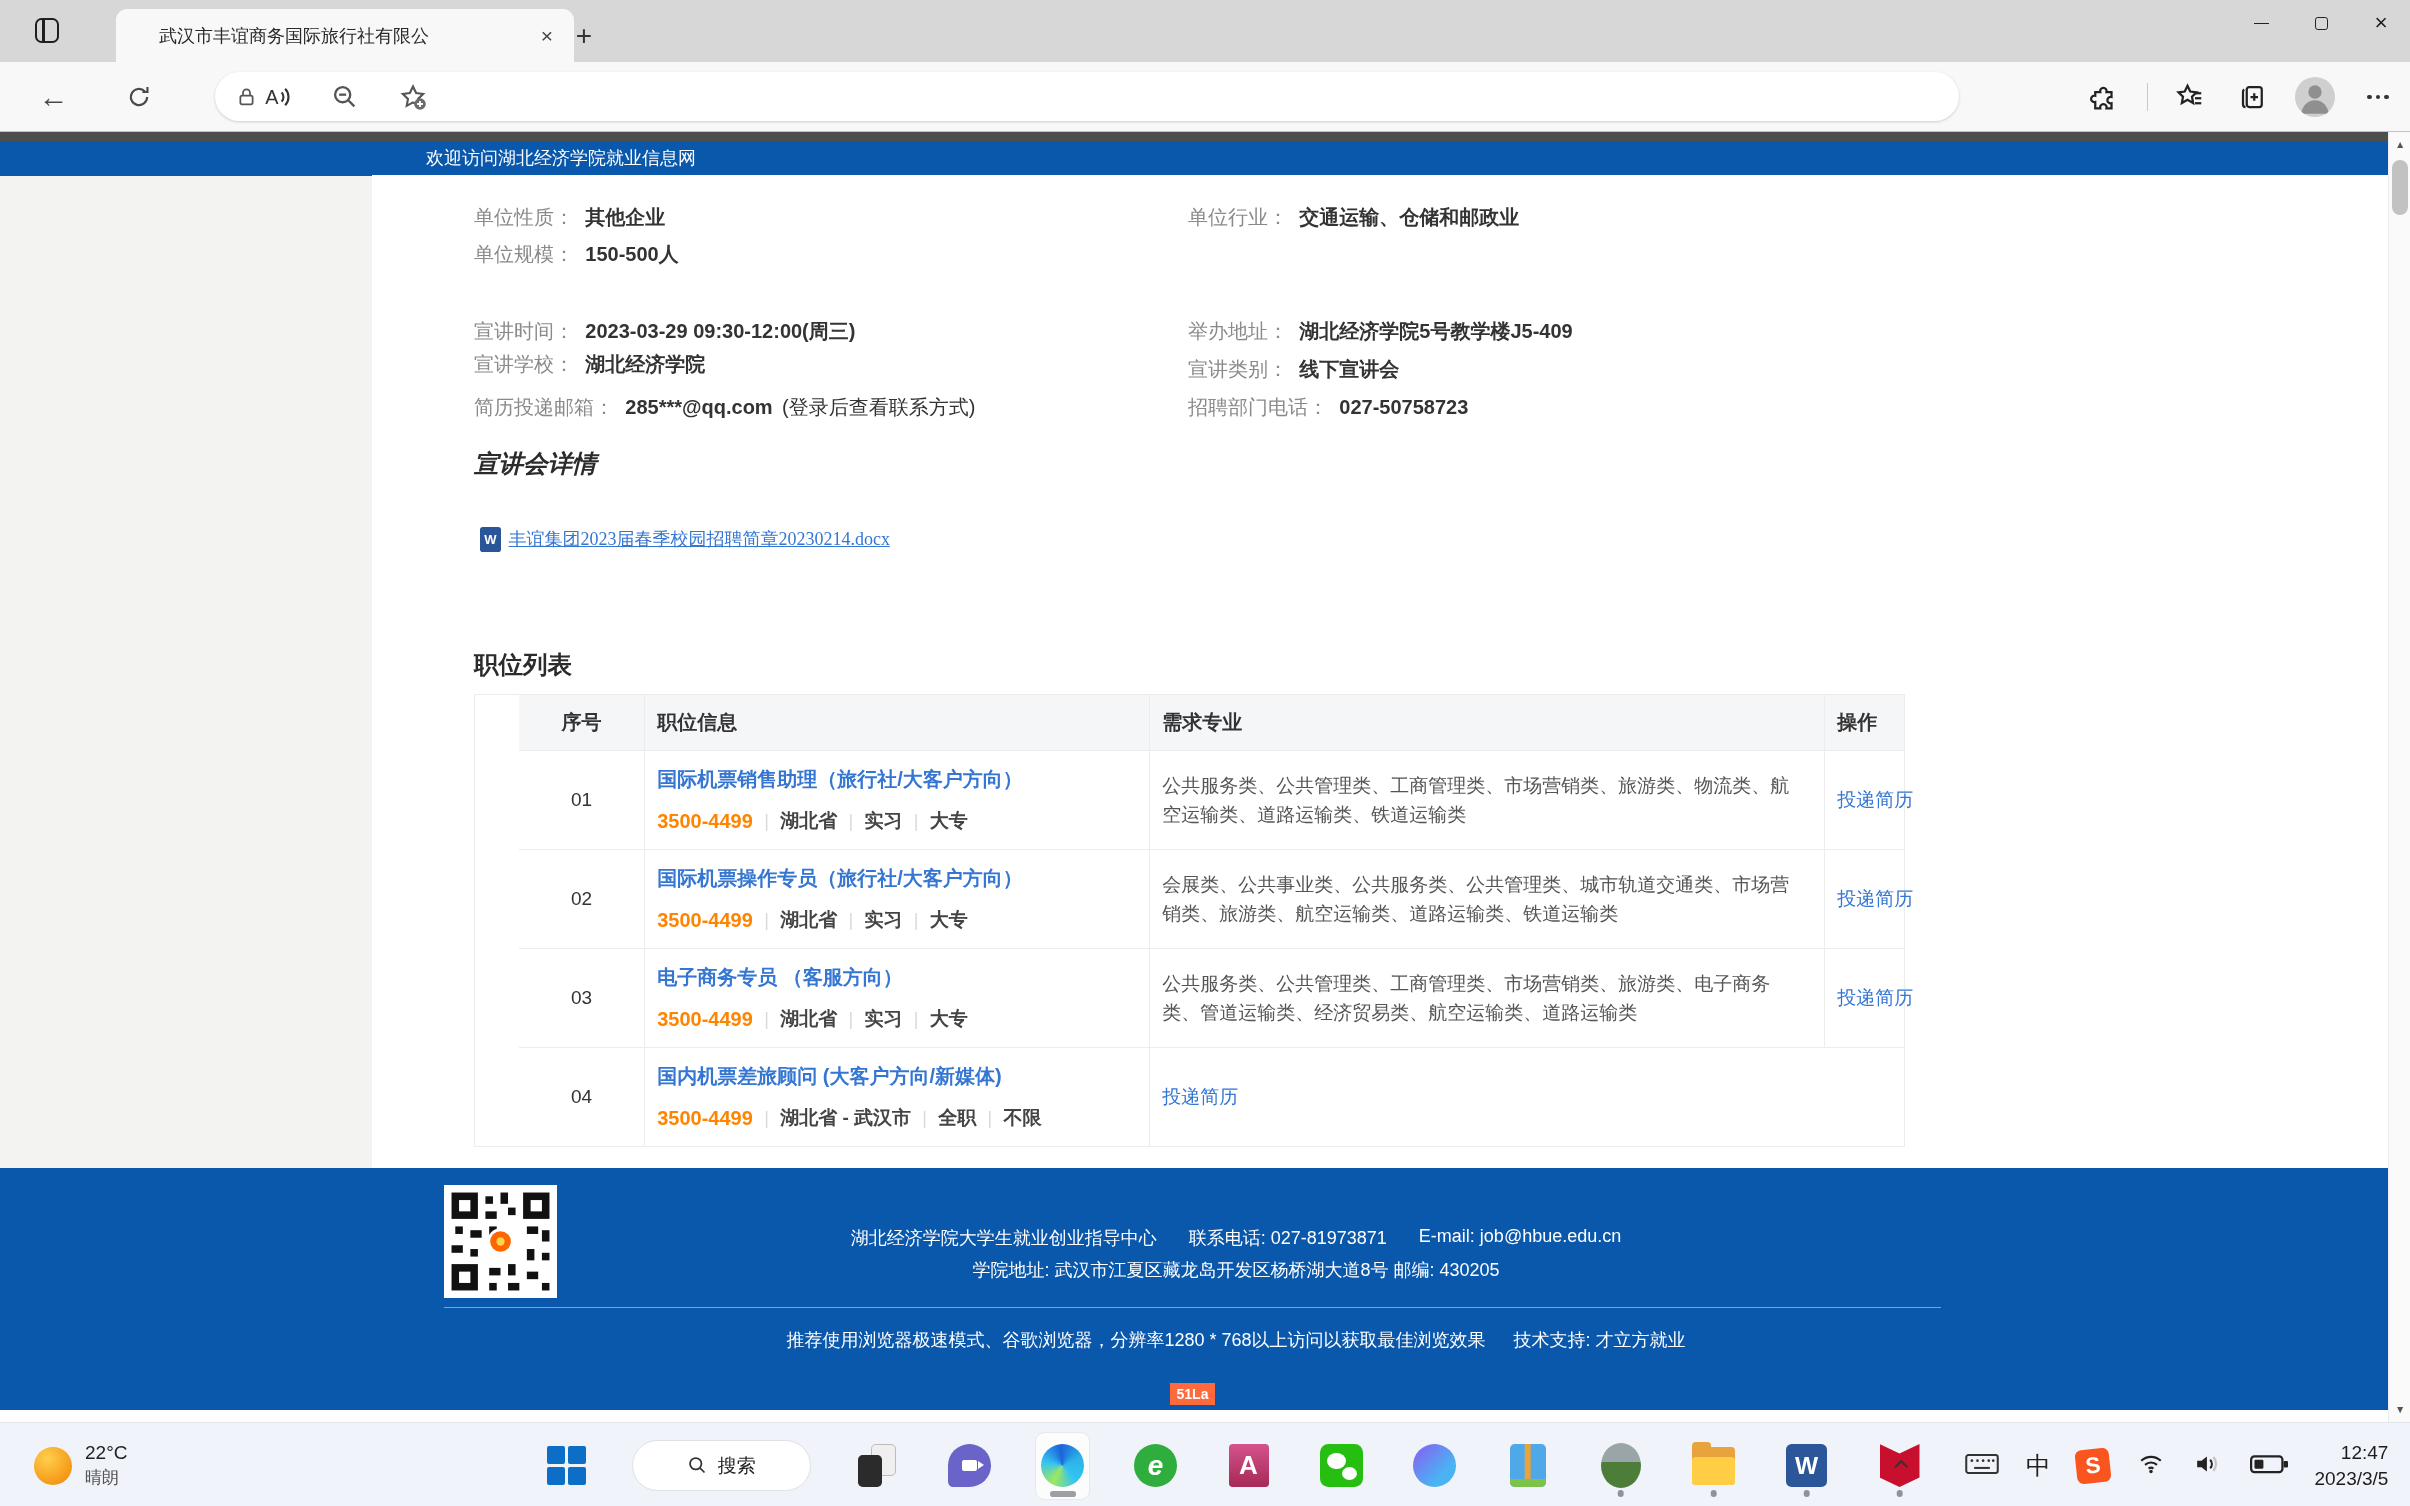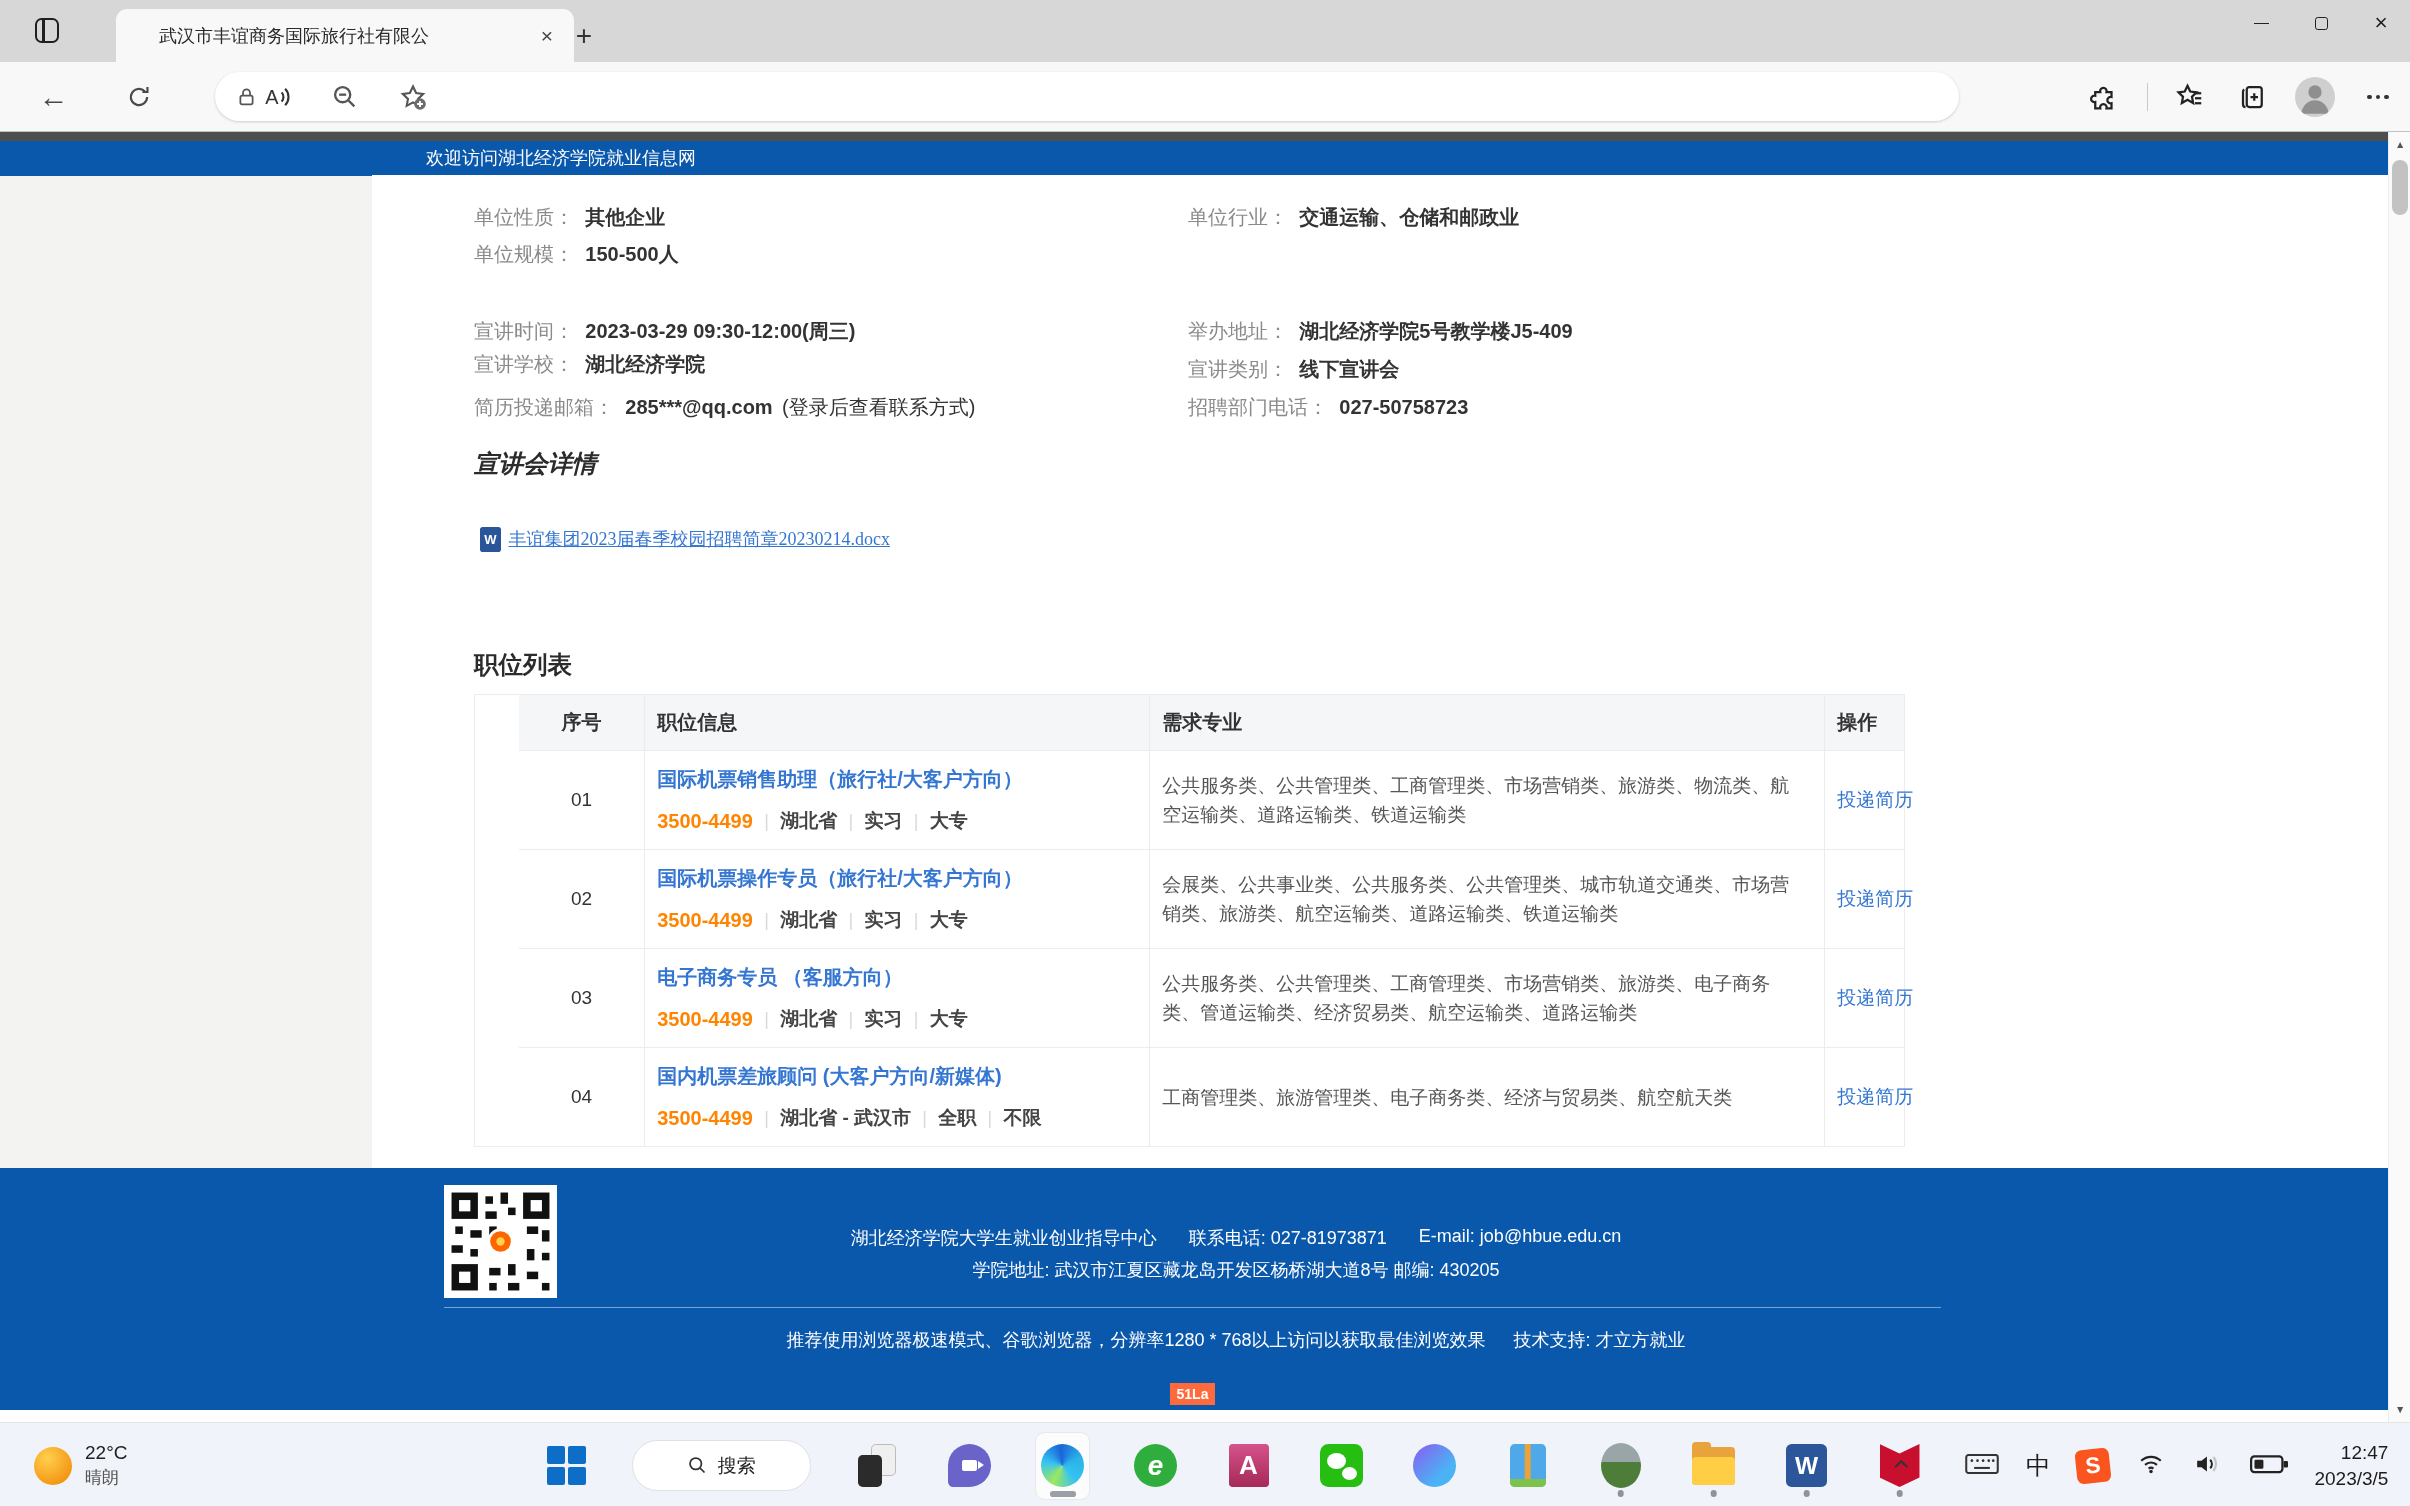--- a/index.html
+++ b/index.html
@@ -372,21 +372,20 @@
         <span class="tags" style="display:flex;align-items:center;">
                   <span class="tag-sep">|</span>
                   <span class="tag">湖北省 - 武汉市</span>
                   <span class="tag-sep">|</span>
                   <span class="tag">全职</span>
                   <span class="tag-sep">|</span>
                   <span class="tag">不限</span>
                 </span>
       </div>
     </div>
-    <div class="td td-majors">工商管理类、旅游管理类、电子商务类、经济与贸易类、航空航天类</div>
     <div class="td td-action">
       <a class="apply-link">投递简历</a>
     </div>
   </div>
 </div>
     </div>
 
     <div class="footer">
       <div class="qr-box">
         <svg width="113" height="113" viewBox="0 0 60 60">

